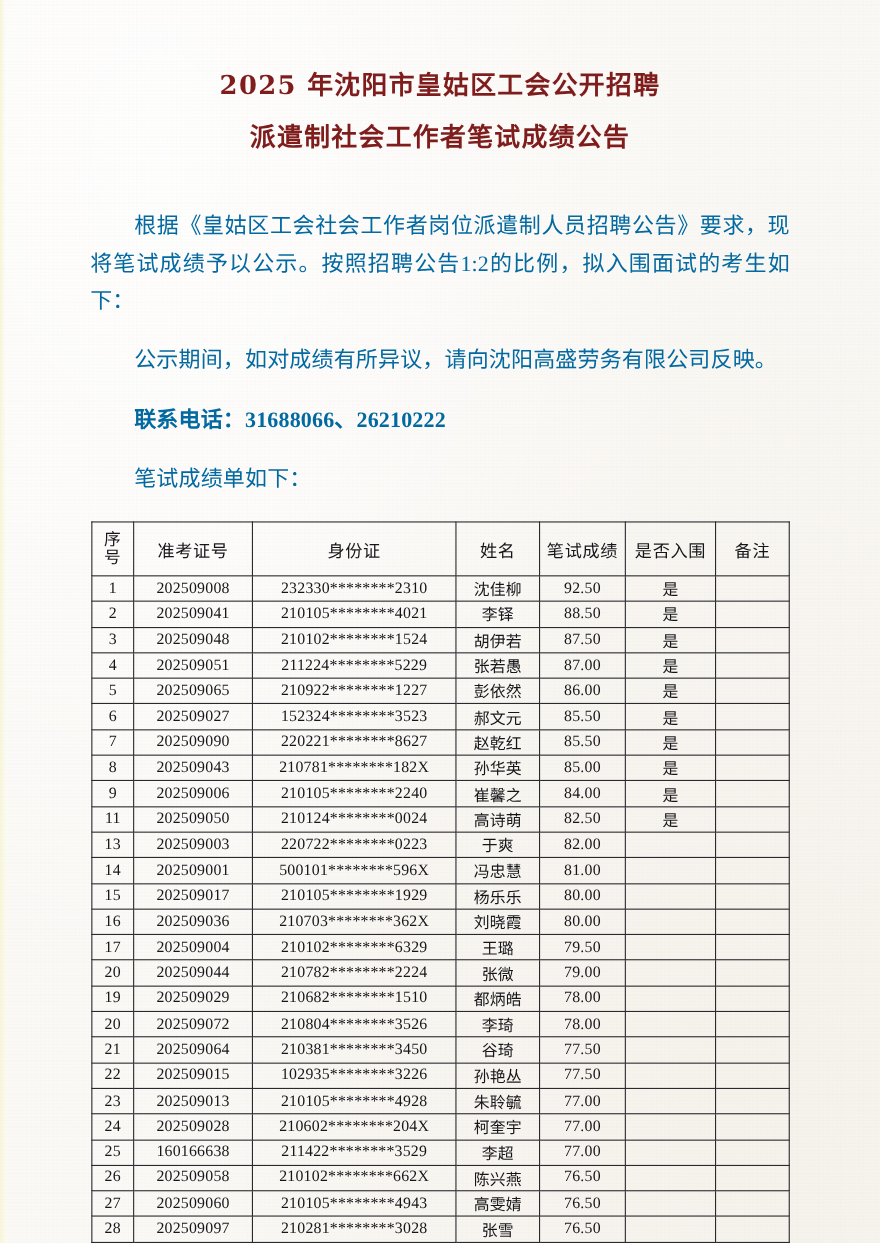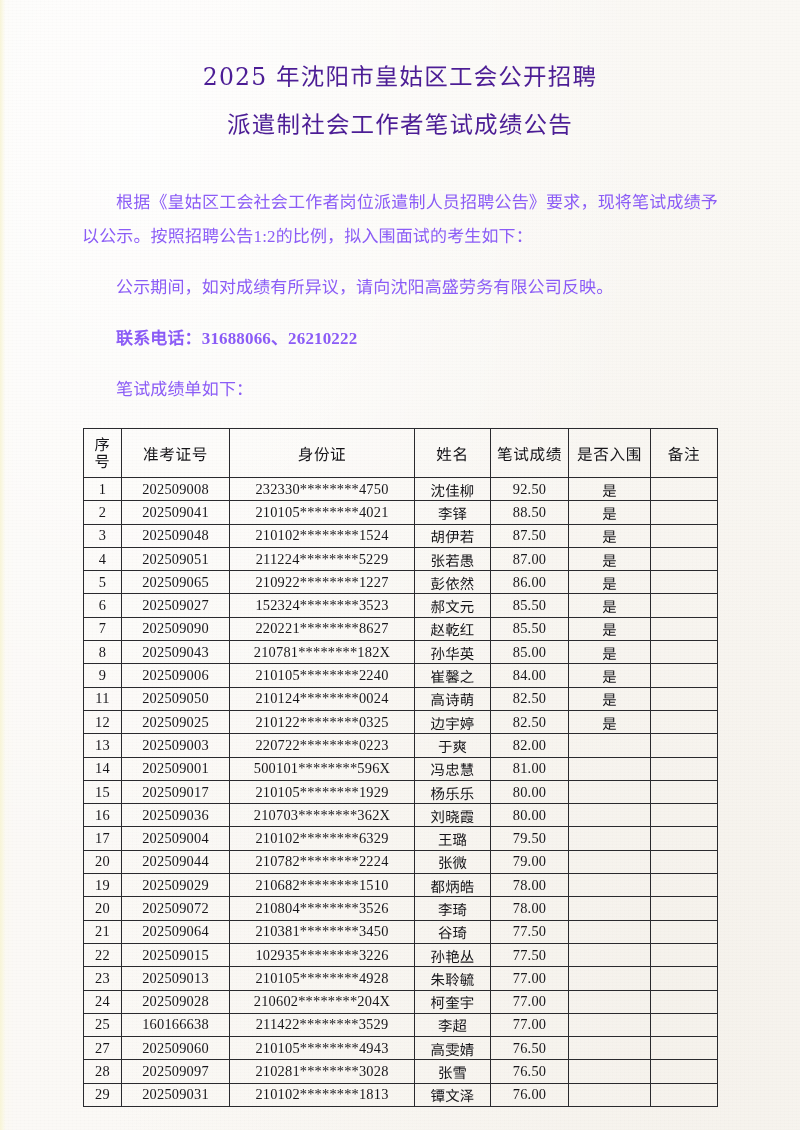--- a/index.html
+++ b/index.html
@@ -49,42 +49,42 @@
   }
 
   
   .title-block {
     text-align: center;
     padding-top: 66px;
   }
   .doc-title {
     font-family: "DejaVu Serif", "Liberation Serif", serif;
     font-size: 23.5px;
-    font-weight: normal;
+    font-weight: bold;
     letter-spacing: 1.2px;
     line-height: 1.0;
-    color: #4c1d95;
+    color: #7f1d1d;
   }
   .doc-title.line2 {
     margin-top: 24px;
   }
 
   
   .body-block {
     margin: 0 auto;
     width: 636px;
     padding-top: 32px;
   }
   .para {
-    font-size: 17px;
+    font-size: 20px;
     line-height: 34px;
     text-align: justify;
     text-justify: inter-character;
     letter-spacing: 0.15px;
-    color: #8b5cf6;
+    color: #0369a1;
   }
   .para.indent {
     text-indent: 2em;
   }
   .para.p2 { margin-top: 8px; }
   .para.p3 { font-weight: bold; }
   .para.p4 { margin-top: 4px; }
 
   
   .table-wrap {
@@ -185,21 +185,21 @@
           <th>姓名</th>
           <th>笔试成绩</th>
           <th>是否入围</th>
           <th>备注</th>
         </tr>
       </thead>
       <tbody id="score-rows">
           <tr>
             <td class="c-seq">1</td>
             <td class="c-admit">202509008</td>
-            <td class="c-idno">232330********4750</td>
+            <td class="c-idno">232330********2310</td>
             <td class="c-name">沈佳柳</td>
             <td class="c-score">92.50</td>
             <td class="c-pass">是</td>
             <td class="c-note"></td>
           </tr>
           <tr>
             <td class="c-seq">2</td>
             <td class="c-admit">202509041</td>
             <td class="c-idno">210105********4021</td>
             <td class="c-name">李铎</td>
@@ -273,29 +273,20 @@
           <tr>
             <td class="c-seq">11</td>
             <td class="c-admit">202509050</td>
             <td class="c-idno">210124********0024</td>
             <td class="c-name">高诗萌</td>
             <td class="c-score">82.50</td>
             <td class="c-pass">是</td>
             <td class="c-note"></td>
           </tr>
           <tr>
-            <td class="c-seq">12</td>
-            <td class="c-admit">202509025</td>
-            <td class="c-idno">210122********0325</td>
-            <td class="c-name">边宇婷</td>
-            <td class="c-score">82.50</td>
-            <td class="c-pass">是</td>
-            <td class="c-note"></td>
-          </tr>
-          <tr>
             <td class="c-seq">13</td>
             <td class="c-admit">202509003</td>
             <td class="c-idno">220722********0223</td>
             <td class="c-name">于爽</td>
             <td class="c-score">82.00</td>
             <td class="c-pass"></td>
             <td class="c-note"></td>
           </tr>
           <tr>
             <td class="c-seq">14</td>
@@ -399,20 +390,29 @@
           <tr>
             <td class="c-seq">25</td>
             <td class="c-admit">160166638</td>
             <td class="c-idno">211422********3529</td>
             <td class="c-name">李超</td>
             <td class="c-score">77.00</td>
             <td class="c-pass"></td>
             <td class="c-note"></td>
           </tr>
           <tr>
+            <td class="c-seq">26</td>
+            <td class="c-admit">202509058</td>
+            <td class="c-idno">210102********662X</td>
+            <td class="c-name">陈兴燕</td>
+            <td class="c-score">76.50</td>
+            <td class="c-pass"></td>
+            <td class="c-note"></td>
+          </tr>
+          <tr>
             <td class="c-seq">27</td>
             <td class="c-admit">202509060</td>
             <td class="c-idno">210105********4943</td>
             <td class="c-name">高雯婧</td>
             <td class="c-score">76.50</td>
             <td class="c-pass"></td>
             <td class="c-note"></td>
           </tr>
           <tr>
             <td class="c-seq">28</td>

